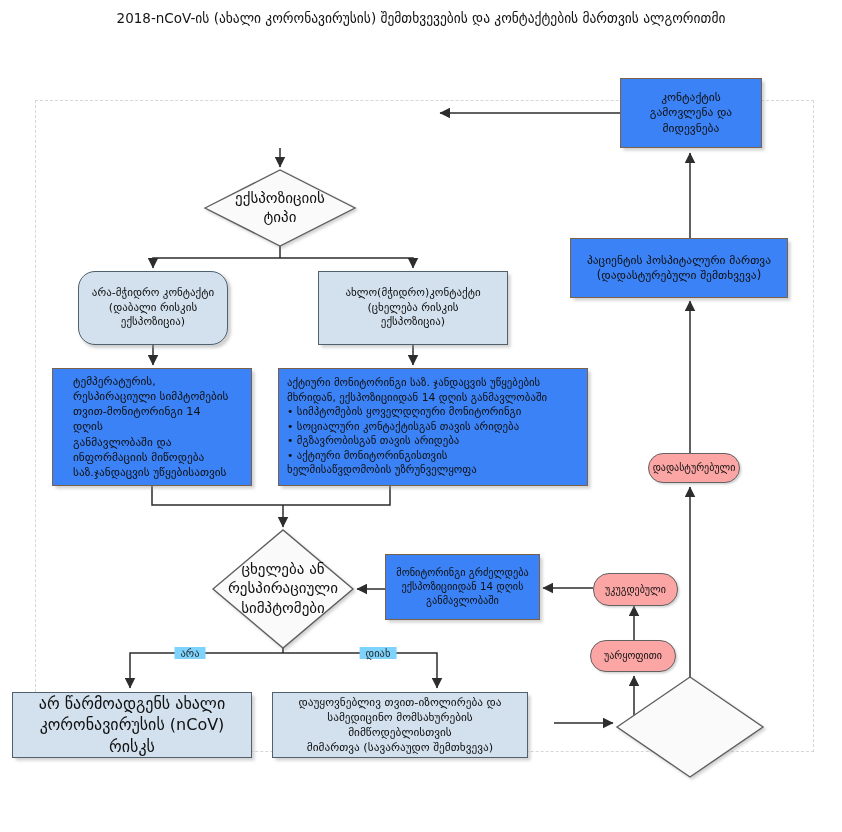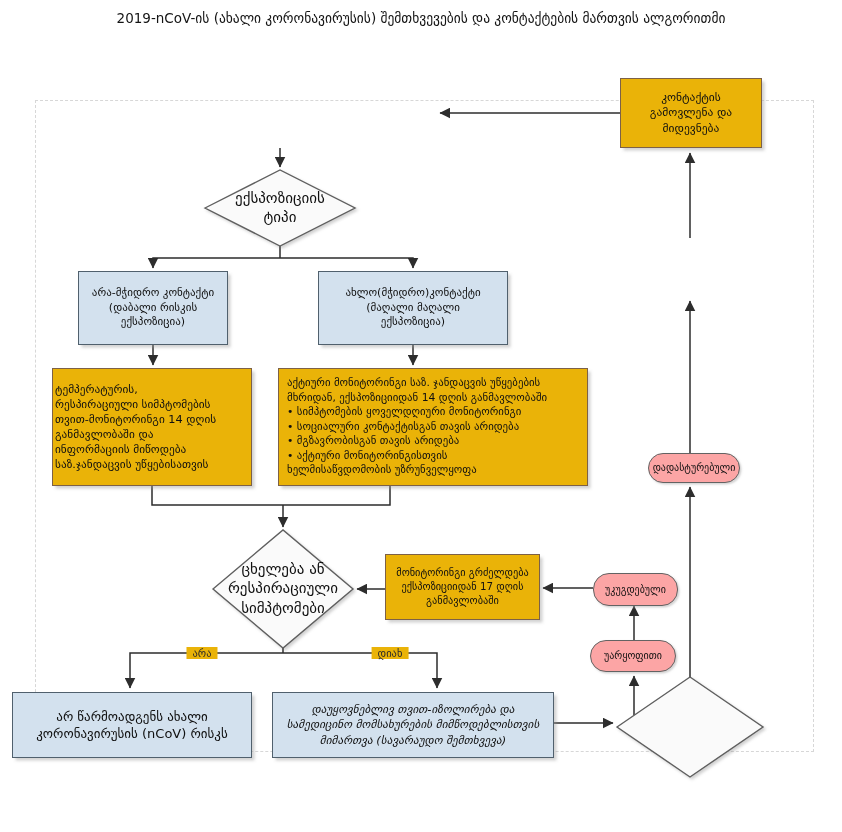--- a/index.html
+++ b/index.html
@@ -12,42 +12,42 @@
   .dashed-frame{position:absolute;left:35px;top:100px;width:777px;height:650px;border:1px dashed #d7d7d7;z-index:0;}
   .wires{position:absolute;left:0;top:0;z-index:1;}
   .node{
     position:absolute;box-sizing:border-box;z-index:2;
     display:flex;align-items:center;justify-content:center;
     text-align:center;white-space:pre-line;line-height:1.34;font-size:11.5px;color:#101010;
     padding:4px 6px;
   }
   .rect{border:1.4px solid #5a5a5a;box-shadow:2.5px 2.5px 3px rgba(150,150,150,0.45);}
   .grey{background:#e9e9e9;border-color:#6d6d6d;}
-  .orange{background:#eab308;border-color:#7d6147;}
+  .orange{background:#3b82f6;border-color:#7d6147;}
   .blue{background:#d3e1ee;border-color:#50606d;}
   .left-align{justify-content:flex-start;text-align:left;}
   .oval{
     background:#fca5a5;border:1.3px solid #636363;border-radius:16px;
     font-size:10px;box-shadow:1.5px 1.5px 2px rgba(170,170,170,0.5);padding:2px 4px;
   }
   .diamond-label{
     position:absolute;z-index:2;display:flex;align-items:center;justify-content:center;
     text-align:center;white-space:pre-line;font-size:15px;line-height:1.3;color:#101010;
   }
   .edge-label{
-    position:absolute;z-index:2;background:#eab308;font-size:10.5px;color:#2a2a2a;
-    padding:0 6px;transform:translate(-50%,-50%);margin-left:12px;
+    position:absolute;z-index:2;background:#7dd3fc;font-size:10.5px;color:#2a2a2a;
+    padding:0 6px;transform:translate(-50%,-50%);
   }
 </style>
 </head>
 <body>
 
 <div id="canvas">
 
-  <div class="title">2019-nCoV-ის (ახალი კორონავირუსის) შემთხვევების და კონტაქტების მართვის ალგორითმი</div>
+  <div class="title">2018-nCoV-ის (ახალი კორონავირუსის) შემთხვევების და კონტაქტების მართვის ალგორითმი</div>
 
   <div class="dashed-frame"></div>
 
   <svg class="wires" width="842" height="832" viewBox="0 0 842 832">
     <defs>
       <marker id="ah" viewBox="0 0 10 10" refX="9.5" refY="5" markerWidth="11" markerHeight="11" orient="auto" markerUnits="userSpaceOnUse">
         <path d="M0,0 L10,5 L0,10 z" fill="#2d2d2d"></path>
       </marker>
     </defs>
     <g stroke="#2d2d2d" stroke-width="1.5" fill="none">
@@ -78,52 +78,54 @@
       <polygon points="213,589 283,530 353,589 283,648"></polygon>
       <polygon points="617,727 690,677 763,727 690,777"></polygon>
     </g>
   </svg>
 
 
   <div class="node rect orange" style="left:620px;top:78px;width:142px;height:70px;">კონტაქტის
 გამოვლენა და
 მიდევნება</div>
 
-  <div class="node rect blue" style="left:78px;top:271px;width:150px;height:74px;font-size:11px;">არა-მჭიდრო კონტაქტი
+  <div class="node rect blue" style="left:78px;top:271px;width:150px;height:74px;font-size:11px;border-radius:17px;">არა-მჭიდრო კონტაქტი
 (დაბალი რისკის
 ექსპოზიცია)</div>
 
   <div class="node rect blue" style="left:318px;top:271px;width:190px;height:74px;font-size:11px;">ახლო(მჭიდრო)კონტაქტი
-(მაღალი მაღალი
+(ცხელება რისკის
 ექსპოზიცია)</div>
 
-  <div class="node rect orange left-align" style="left:52px;top:368px;width:200px;height:118px;font-size:11.3px;padding:4px 2px;">ტემპერატურის,
+  <div class="node rect orange left-align" style="left:52px;top:368px;width:200px;height:118px;font-size:11.3px;padding:4px 20px;">ტემპერატურის,
 რესპირაციული სიმპტომების
 თვით-მონიტორინგი 14 დღის
 განმავლობაში და
 ინფორმაციის მიწოდება
 საზ.ჯანდაცვის უწყებისათვის</div>
 
   <div class="node rect orange left-align" style="left:278px;top:368px;width:310px;height:118px;font-size:10.8px;padding:4px 8px;">აქტიური მონიტორინგი საზ. ჯანდაცვის უწყებების
 მხრიდან, ექსპოზიციიდან 14 დღის განმავლობაში
 •   სიმპტომების ყოველდღიური მონიტორინგი
 •   სოციალური კონტაქტისგან თავის არიდება
 •   მგზავრობისგან თავის არიდება
 •   აქტიური მონიტორინგისთვის
 ხელმისაწვდომობის უზრუნველყოფა</div>
 
   <div class="node rect orange" style="left:385px;top:554px;width:155px;height:66px;font-size:10.3px;">მონიტორინგი გრძელდება
-ექსპოზიციიდან 17 დღის
+ექსპოზიციიდან 14 დღის
 განმავლობაში</div>
 
+  <div class="node rect orange" style="left:570px;top:238px;width:218px;height:60px;">პაციენტის ჰოსპიტალური მართვა
+(დადასტურებული შემთხვევა)</div>
 
-  <div class="node rect blue" style="left:12px;top:692px;width:240px;height:66px;font-size:13px;">არ წარმოადგენს ახალი
+  <div class="node rect blue" style="left:12px;top:692px;width:240px;height:66px;font-size:16px;">არ წარმოადგენს ახალი
 კორონავირუსის (nCoV) რისკს</div>
 
-  <div class="node rect blue" style="left:272px;top:692px;width:282px;height:66px;font-size:11.3px;font-style:italic;">დაუყოვნებლივ თვით-იზოლირება და
+  <div class="node rect blue" style="left:272px;top:692px;width:256px;height:66px;font-size:11.3px;">დაუყოვნებლივ თვით-იზოლირება და
 სამედიცინო მომსახურების მიმწოდებლისთვის
 მიმართვა (სავარაუდო შემთხვევა)</div>
 
   <div class="node oval" style="left:648px;top:453px;width:92px;height:30px;">დადასტურებული</div>
 
   <div class="node oval" style="left:593px;top:573px;width:85px;height:33px;">უკუგდებული</div>
 
   <div class="node oval" style="left:590px;top:640px;width:86px;height:32px;">უარყოფითი</div>
 
   <div class="diamond-label" style="left:215px;top:186px;width:130px;height:44px;">ექსპოზიციის

